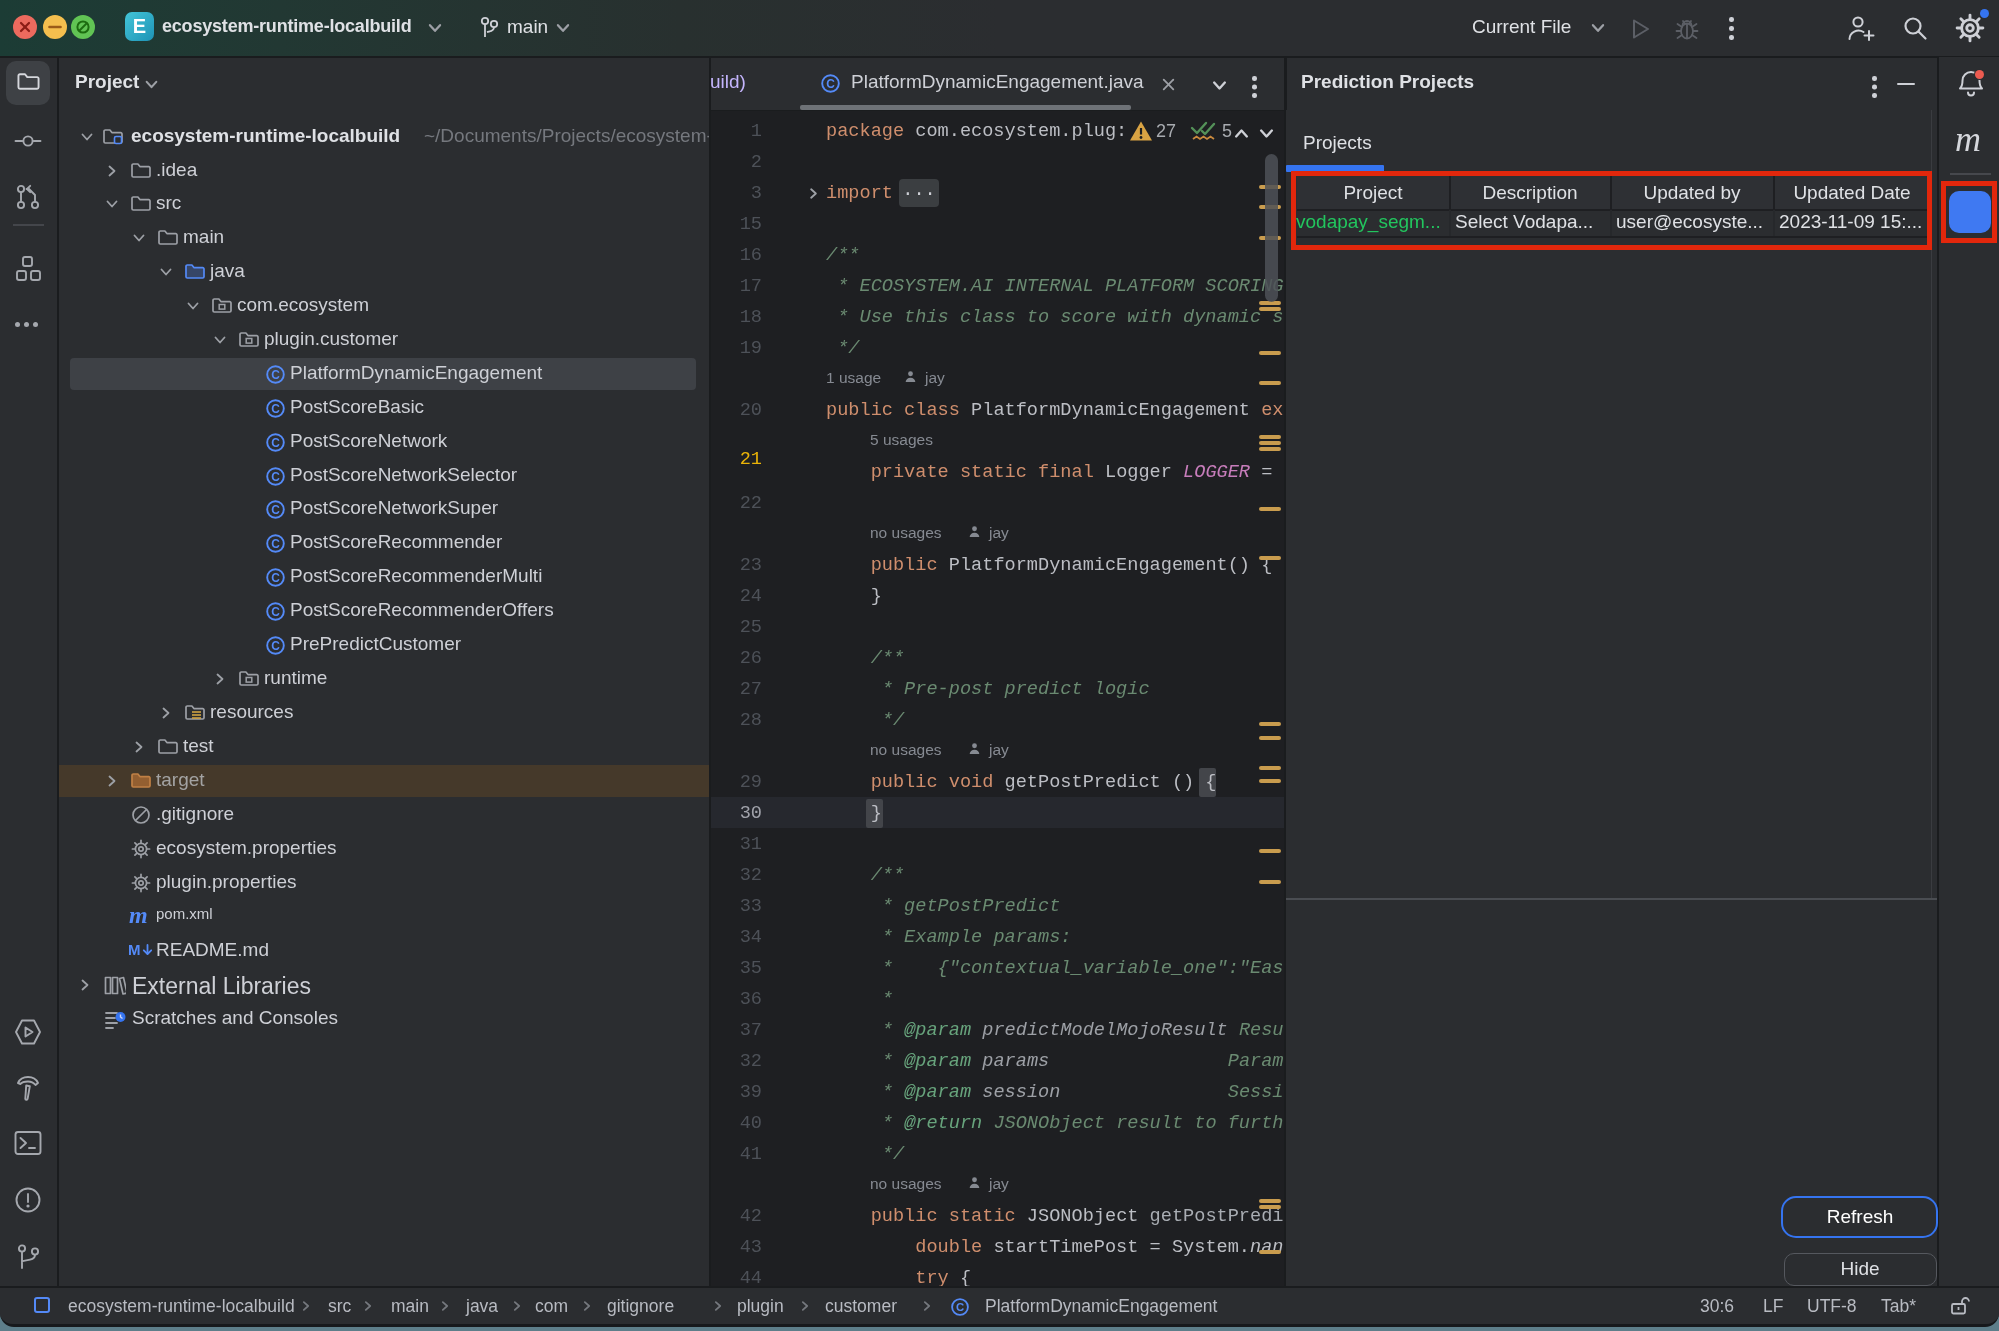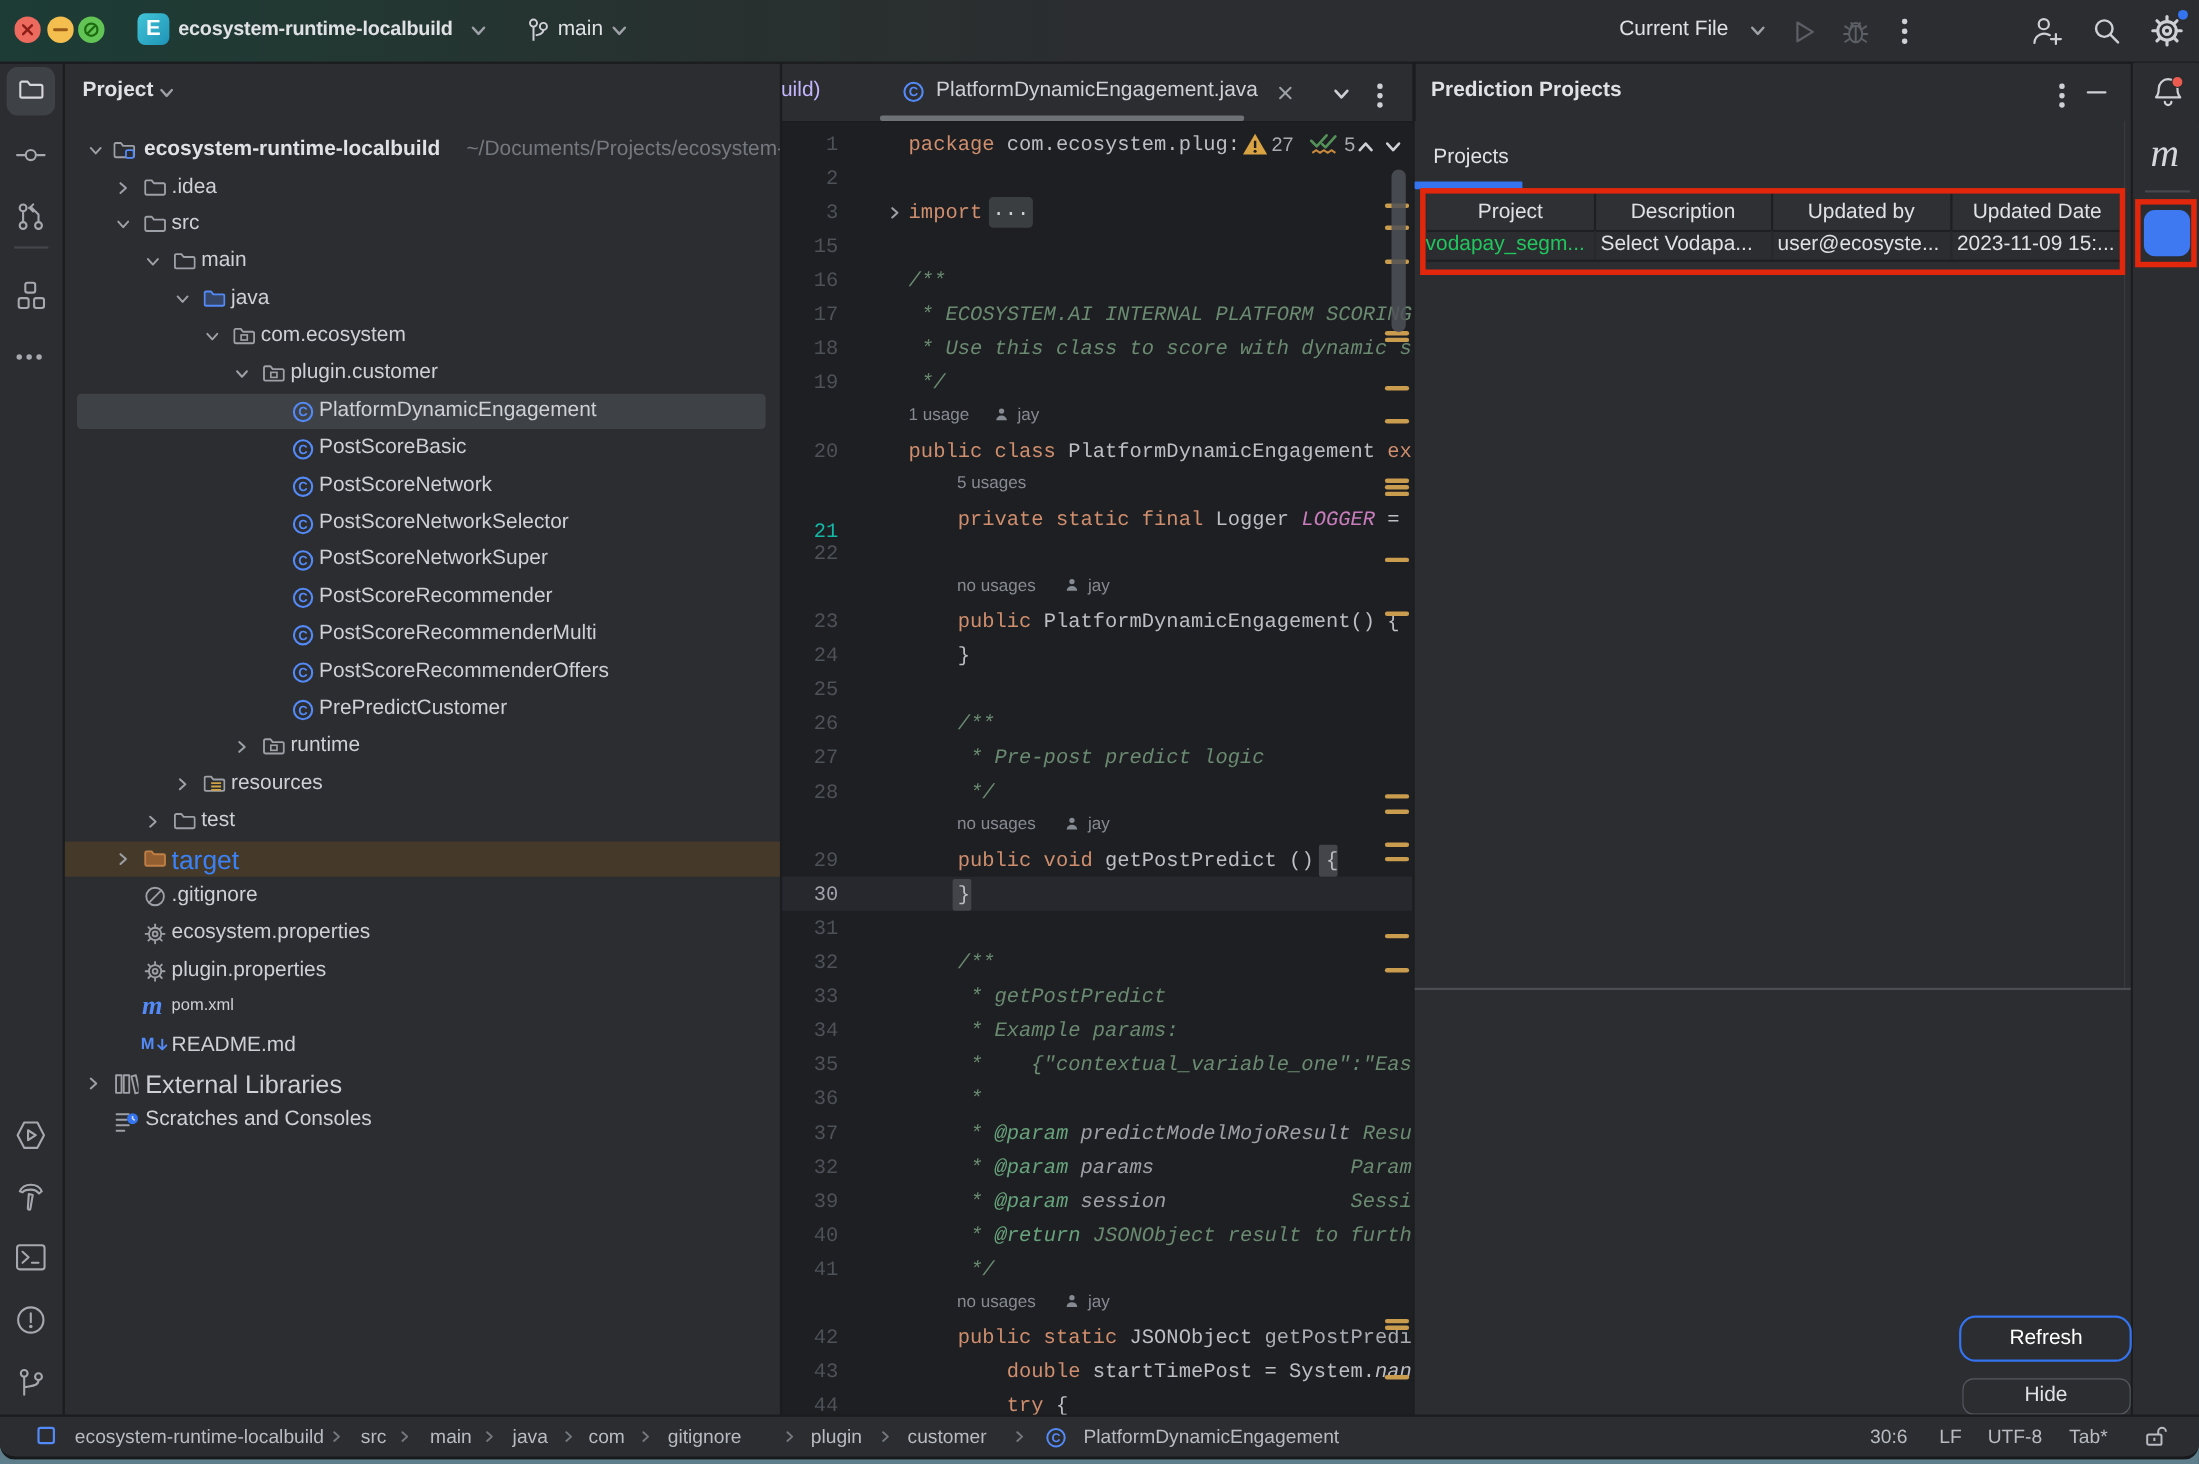--- a/index.html
+++ b/index.html
@@ -313,21 +313,21 @@
 <svg style="position:absolute;left:158px;top:738px" width="20" height="17" viewBox="0 0 20 17">
       <path d="M2.3 15 a1.3 1.3 0 0 1 -1.3 -1.3 V3.3 A1.3 1.3 0 0 1 2.3 2 h4.6 l2 2.6 h8.8 a1.3 1.3 0 0 1 1.3 1.3 v7.8 a1.3 1.3 0 0 1 -1.3 1.3 z" fill="none" stroke="#9da0a6" stroke-width="1.7" stroke-linejoin="round"></path>
     </svg>
 <div class="tree-t" style="left:183px;top:735px;font-size:19px;color:#ced0d6">test</div>
 <svg style="position:absolute;left:104px;top:773px" width="16" height="16" viewBox="0 0 16 16">
       <polyline points="5.5,3.5 10.5,8 5.5,12.5" fill="none" stroke="#9da0a6" stroke-width="1.8" stroke-linecap="round" stroke-linejoin="round"></polyline>
     </svg>
 <svg style="position:absolute;left:131px;top:772px" width="20" height="17" viewBox="0 0 20 17">
       <path d="M2.3 15 a1.3 1.3 0 0 1 -1.3 -1.3 V3.3 A1.3 1.3 0 0 1 2.3 2 h4.6 l2 2.6 h8.8 a1.3 1.3 0 0 1 1.3 1.3 v7.8 a1.3 1.3 0 0 1 -1.3 1.3 z" fill="#935f31" stroke="#c08045" stroke-width="1.7" stroke-linejoin="round"></path>
     </svg>
-<div class="tree-t" style="left:156px;top:769px;font-size:24px;color:#3b82f6">target</div>
+<div class="tree-t" style="left:156px;top:769px;font-size:19px;color:#a3a3a3">target</div>
 <svg class="abs" style="left:131px;top:805px" width="20" height="20" viewBox="0 0 20 20">
       <g fill="none" stroke="#9da0a6" stroke-width="1.7">
         <circle cx="10" cy="10" r="8"></circle>
         <line x1="4.5" y1="15.5" x2="15.5" y2="4.5"></line>
       </g>
     </svg>
 <div class="tree-t" style="left:156px;top:803px;font-size:19px;color:#ced0d6">.gitignore</div>
 <svg style="position:absolute;left:131px;top:839px" width="20" height="20" viewBox="0 0 20 20">
       <g stroke="#9da0a6" stroke-width="1.7" fill="none" stroke-linecap="round">
         <circle cx="10" cy="10" r="5.6"></circle>
@@ -395,21 +395,21 @@
       <div class="abs" style="left:0;top:687px;width:574px;height:31px;background:#26282e"></div>
       <div class="ln" style="top:5.5px;color:#4d5158">1</div>
       <div class="ln" style="top:36.5px;color:#4d5158">2</div>
       <div class="ln" style="top:67.5px;color:#4d5158">3</div>
       <div class="ln" style="top:98.5px;color:#4d5158">15</div>
       <div class="ln" style="top:129.5px;color:#4d5158">16</div>
       <div class="ln" style="top:160.5px;color:#4d5158">17</div>
       <div class="ln" style="top:191.5px;color:#4d5158">18</div>
       <div class="ln" style="top:222.5px;color:#4d5158">19</div>
       <div class="ln" style="top:284.5px;color:#4d5158">20</div>
-      <div class="ln" style="top:358px;color:#14b8a6">21</div>
+      <div class="ln" style="top:334px;color:#eab308">21</div>
       <div class="ln" style="top:377.5px;color:#4d5158">22</div>
       <div class="ln" style="top:439.5px;color:#4d5158">23</div>
       <div class="ln" style="top:470.5px;color:#4d5158">24</div>
       <div class="ln" style="top:501.5px;color:#4d5158">25</div>
       <div class="ln" style="top:532.5px;color:#4d5158">26</div>
       <div class="ln" style="top:563.5px;color:#4d5158">27</div>
       <div class="ln" style="top:594.5px;color:#4d5158">28</div>
       <div class="ln" style="top:656.5px;color:#4d5158">29</div>
       <div class="ln" style="top:687.5px;color:#a1a3ab">30</div>
       <div class="ln" style="top:718.5px;color:#4d5158">31</div>

